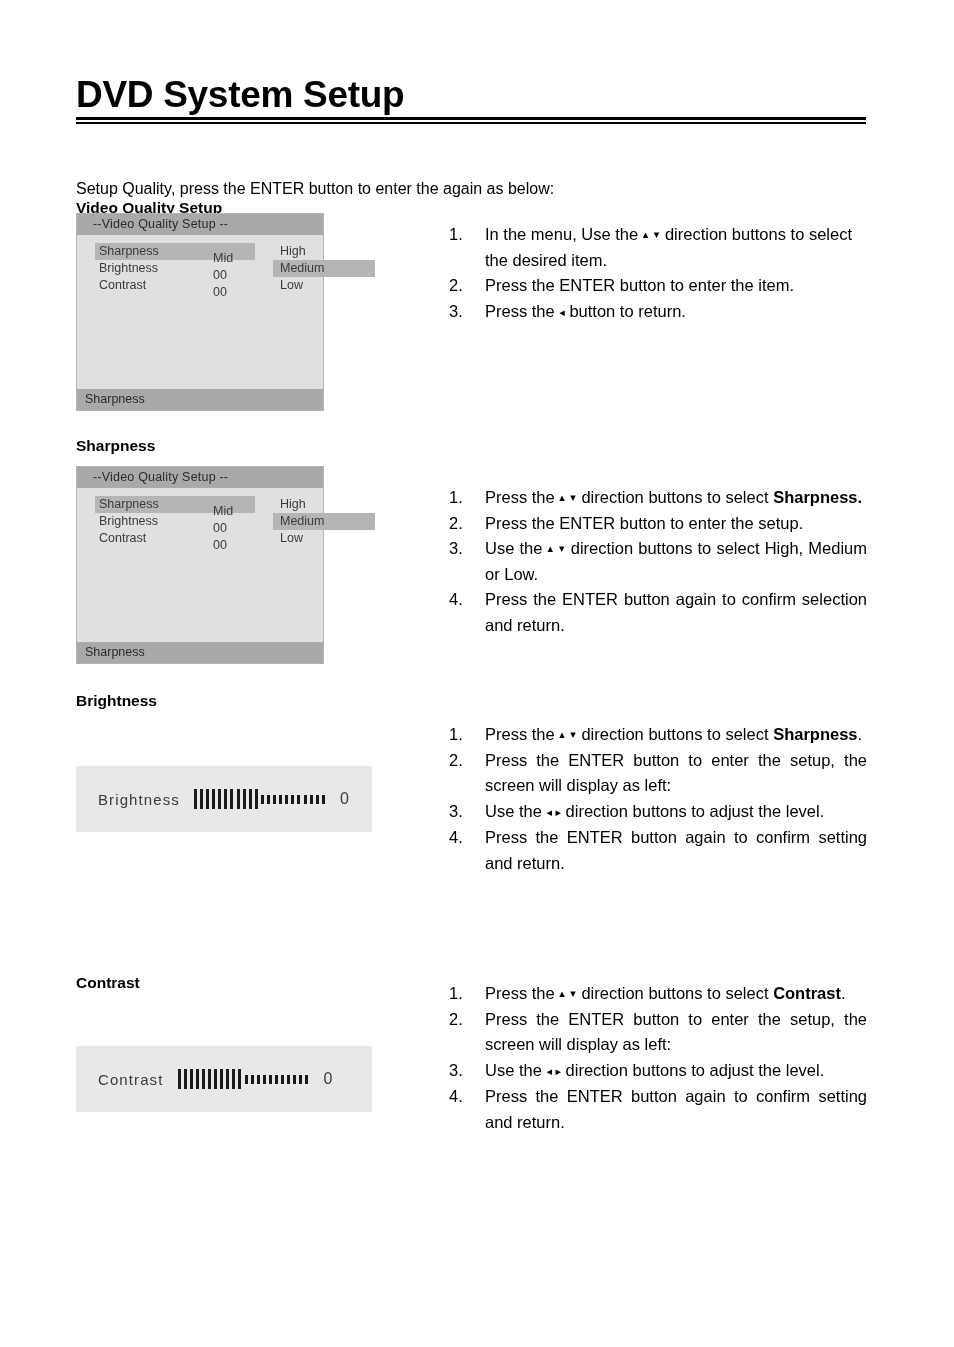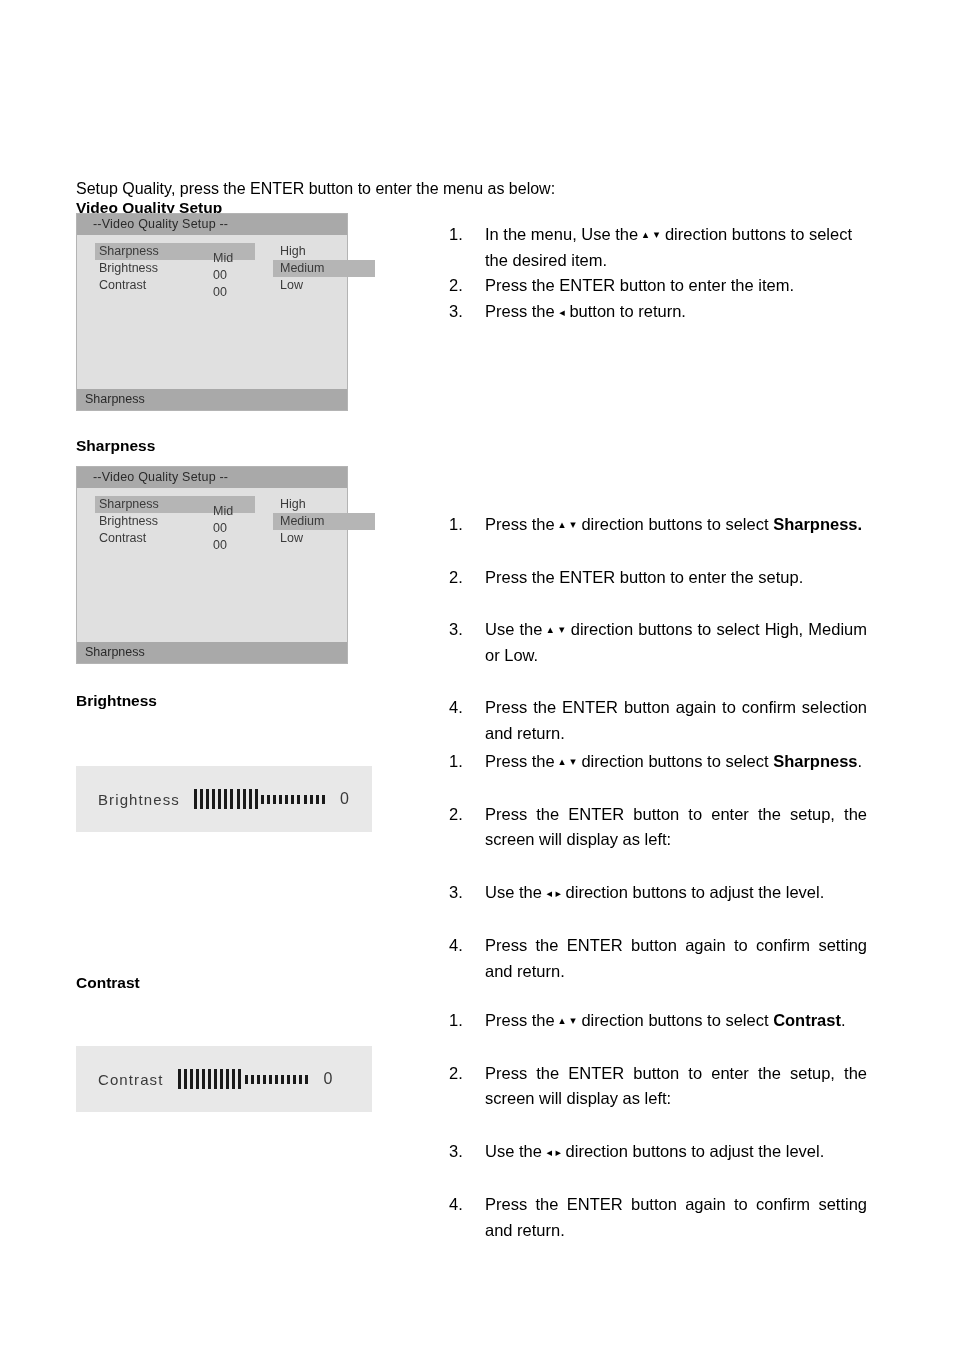--- a/index.html
+++ b/index.html
@@ -58,21 +58,21 @@
     top: 180px;
     font-size: 16px;
     white-space: nowrap;
   }
   .intro-line b { font-weight: normal; }
 
   
   .osd {
     position: absolute;
     left: 76px;
-    width: 272px;
+    width: 248px;
     background: #d9d9d9;
     border: 1px solid #b4b4b4;
     box-sizing: border-box;
   }
   .osd-title {
     background: #a9a9a9;
     height: 21px;
     line-height: 21px;
     font-size: 12.5px;
     color: #2a2a2a;
@@ -191,44 +191,48 @@
     margin-bottom: 0px;
   }
   .step-num {
     position: absolute;
     left: 0;
     top: 0;
     width: 26px;
     text-align: left;
   }
   .step-text { display: block; }
-  .just .step-text { text-align: justify; text-align-last: left; margin-top: 27px; }
+  .just .step-text { text-align: justify; text-align-last: left; }
   .step-text b { font-weight: bold; }
   .arr {
     font-family: "DejaVu Sans", sans-serif;
     font-size: 11px;
     vertical-align: 2px;
     letter-spacing: 1px;
   }
   .arr-s {
     font-family: "DejaVu Sans", sans-serif;
     font-size: 11px;
     vertical-align: 1px;
   }
 </style>
 </head>
 <body>
 
 <div class="page">
 
+  <div class="doc-title">
+    <h1>DVD System Setup</h1>
+    <div class="title-rule"></div>
+  </div>
 
   <div class="sec-head" style="top:155px;margin-top:44px;">Video Quality Setup</div>
 
   <div class="intro-line">
-    <span>Setup </span><b>Quality</b><span>, press the ENTER button to enter the menu as below:</span>
+    <span>Setup </span><b>Quality</b><span>, press the ENTER button to enter the again as below:</span>
   </div>
 
   <div class="osd" id="osd-1" style="top:213px;">
     <div class="osd-title">--Video  Quality Setup --</div>
     <div class="osd-body" style="height:154px;">
       <div class="osd-rows">
           <div class="osd-row">
             <div class="osd-hl-left"></div>
             <div class="osd-label">Sharpness</div>
             <div class="osd-value">Mid</div>

